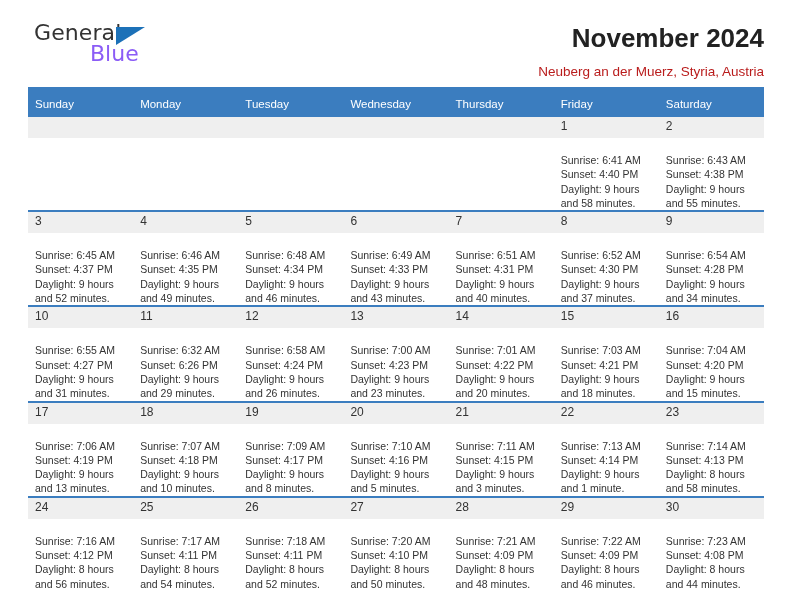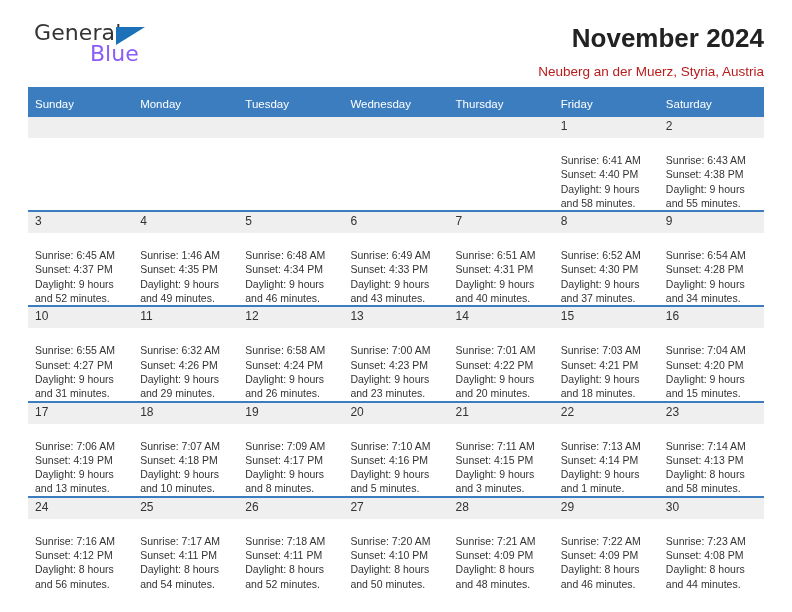--- a/index.html
+++ b/index.html
@@ -202,21 +202,21 @@
             <div class="day-info">
               <div>Sunrise: 6:45 AM</div>
               <div>Sunset: 4:37 PM</div>
               <div>Daylight: 9 hours</div>
               <div>and 52 minutes.</div>
             </div>
           </td>
           <td>
             <div class="daynum-band">4</div>
             <div class="day-info">
-              <div>Sunrise: 1:46 AM</div>
+              <div>Sunrise: 6:46 AM</div>
               <div>Sunset: 4:35 PM</div>
               <div>Daylight: 9 hours</div>
               <div>and 49 minutes.</div>
             </div>
           </td>
           <td>
             <div class="daynum-band">5</div>
             <div class="day-info">
               <div>Sunrise: 6:48 AM</div>
               <div>Sunset: 4:34 PM</div>
@@ -268,21 +268,21 @@
               <div>Sunrise: 6:55 AM</div>
               <div>Sunset: 4:27 PM</div>
               <div>Daylight: 9 hours</div>
               <div>and 31 minutes.</div>
             </div>
           </td>
           <td>
             <div class="daynum-band">11</div>
             <div class="day-info">
               <div>Sunrise: 6:32 AM</div>
-              <div>Sunset: 4:26 PM</div>
+              <div>Sunset: 6:26 PM</div>
               <div>Daylight: 9 hours</div>
               <div>and 29 minutes.</div>
             </div>
           </td>
           <td>
             <div class="daynum-band">12</div>
             <div class="day-info">
               <div>Sunrise: 6:58 AM</div>
               <div>Sunset: 4:24 PM</div>
               <div>Daylight: 9 hours</div>

